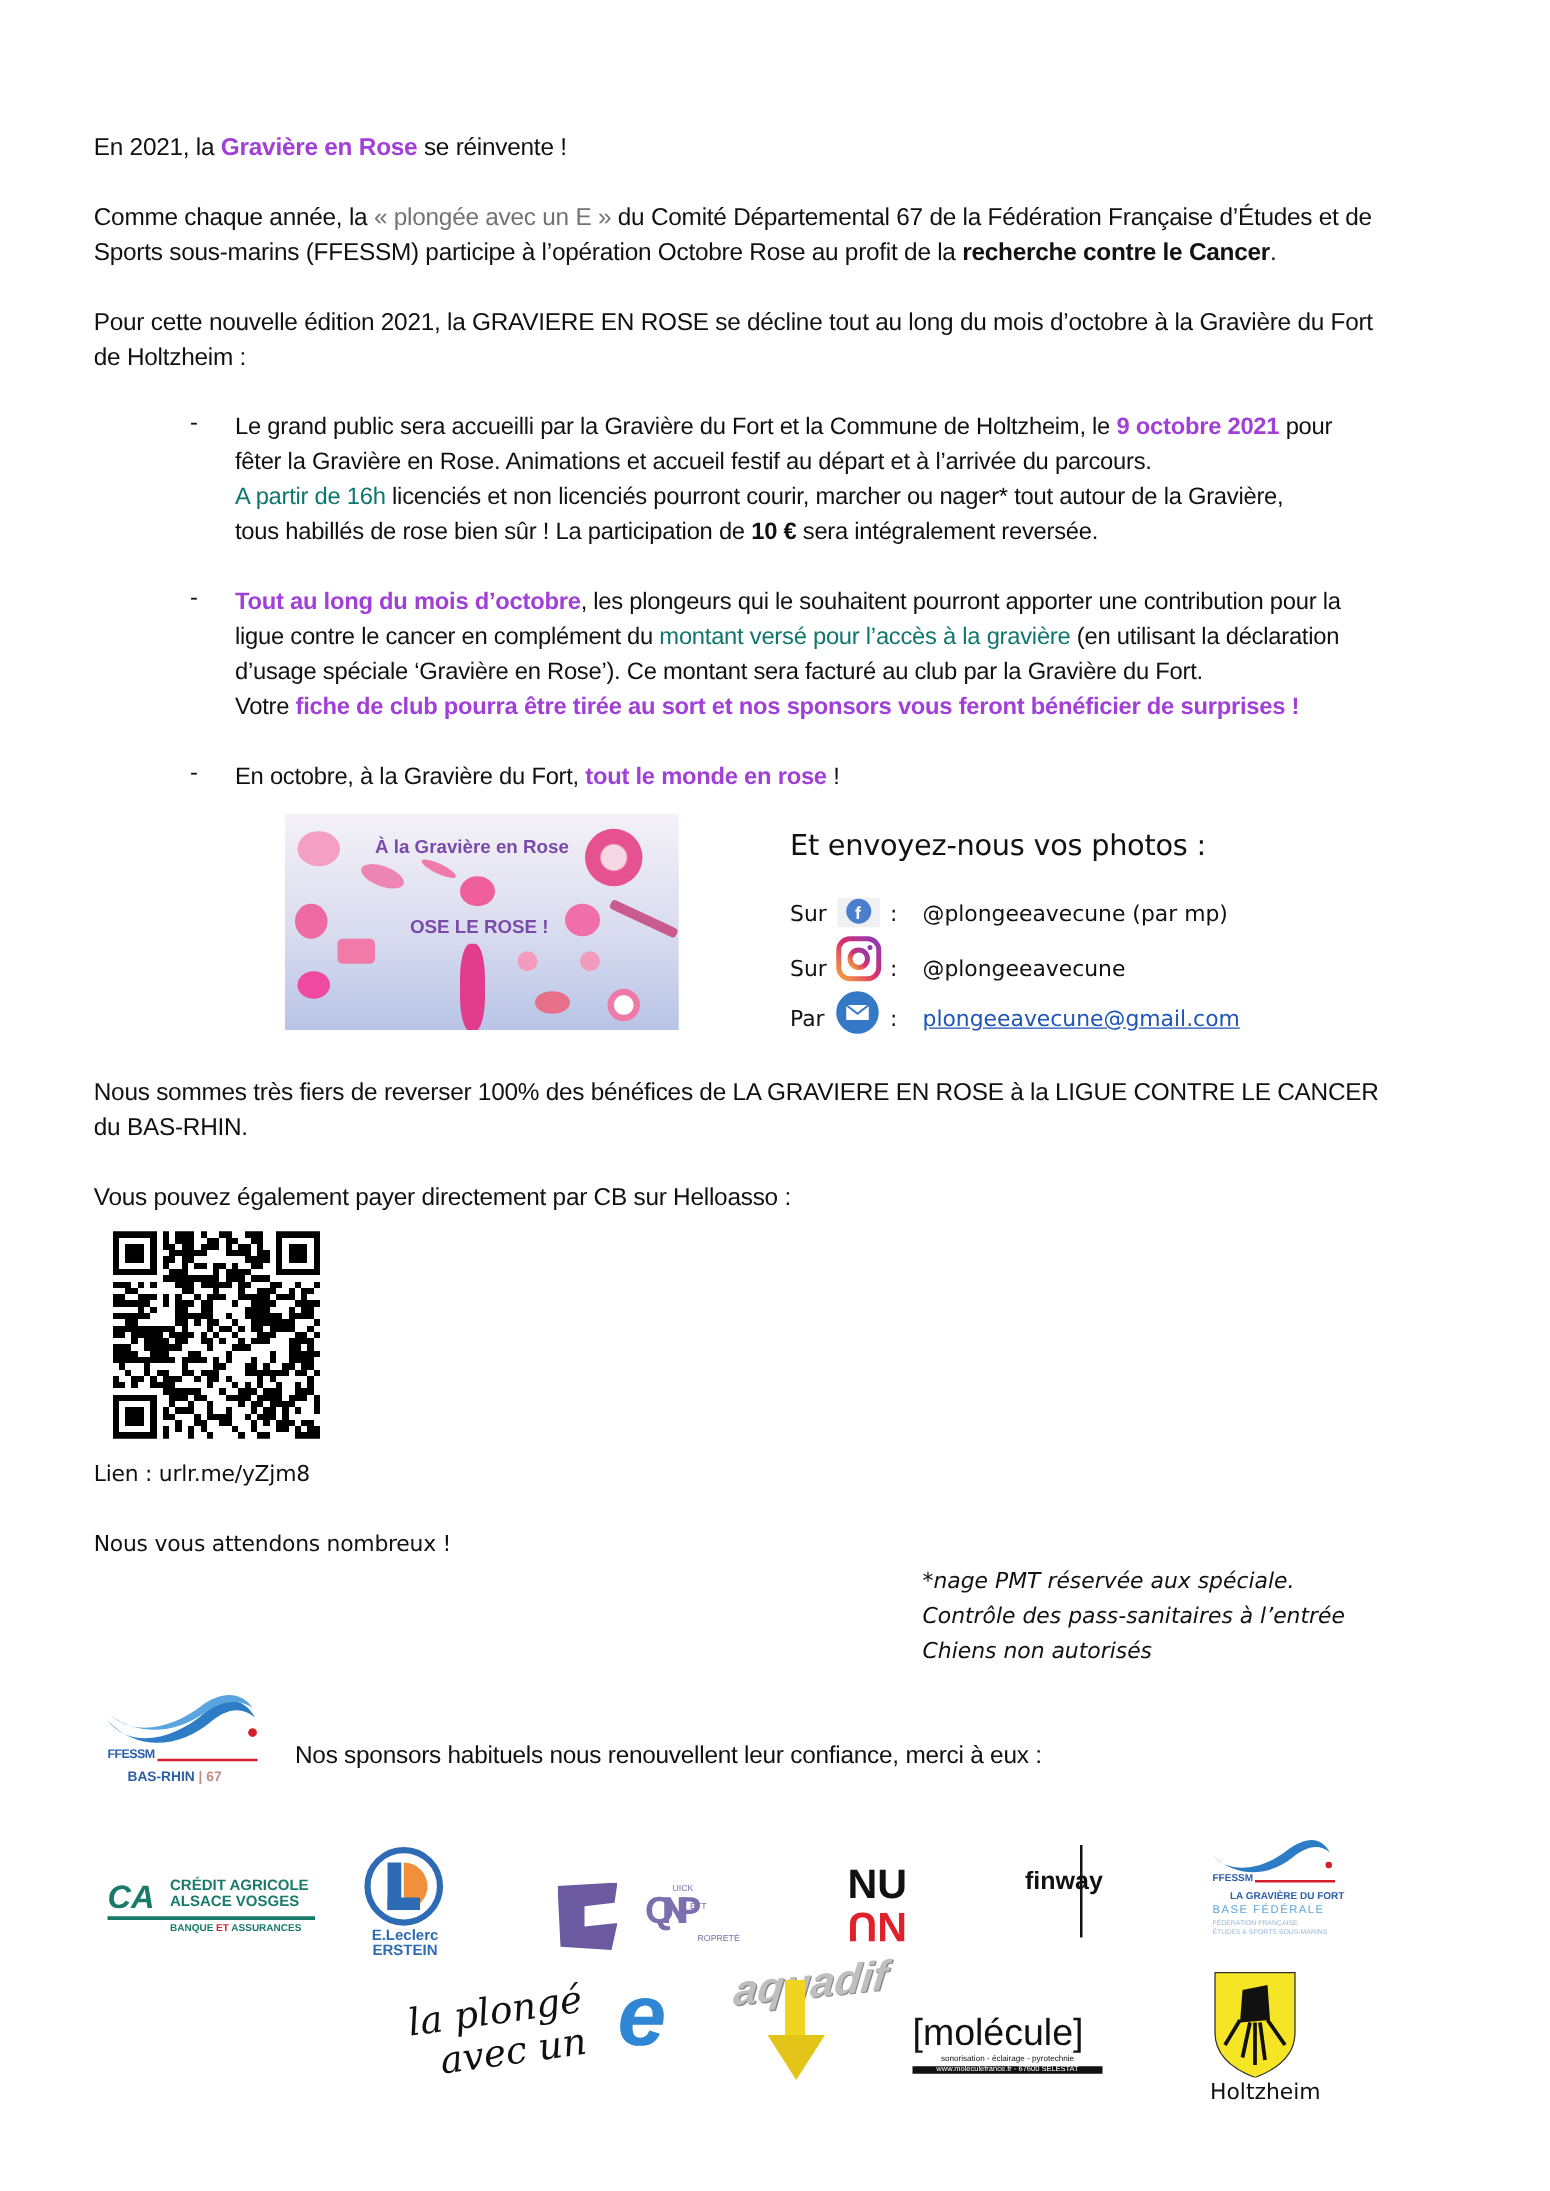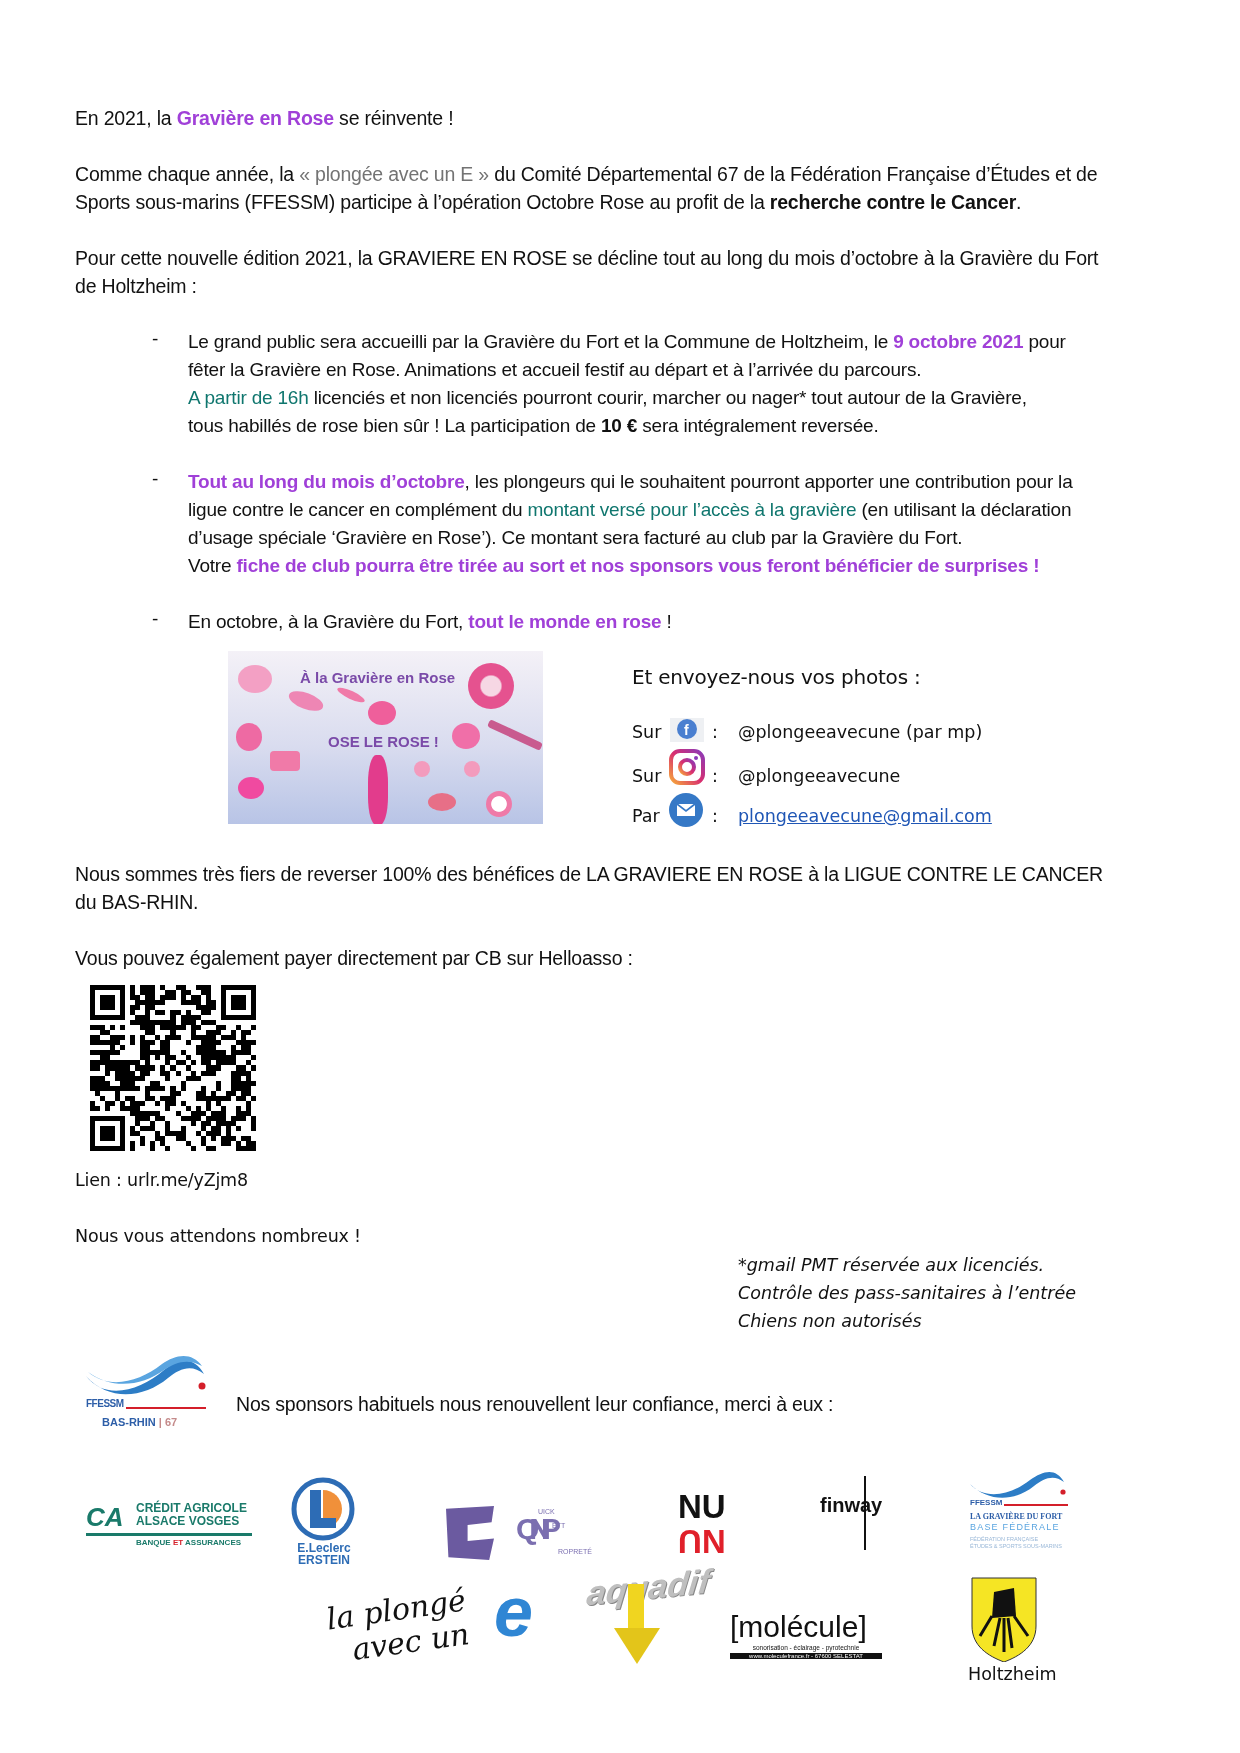--- a/index.html
+++ b/index.html
@@ -90,21 +90,21 @@
   <div class="blob" style="left:10px;top:126px;width:26px;height:22px;background:#f04aa0;"></div>
   <div class="blob" style="left:140px;top:104px;width:20px;height:70px;background:#e23c8c;border-radius:40%;"></div>
   <div class="blob" style="left:186px;top:110px;width:16px;height:16px;background:#f39bbd;"></div>
   <div class="blob" style="left:236px;top:110px;width:16px;height:16px;background:#f39bbd;"></div>
   <div class="blob" style="left:200px;top:142px;width:28px;height:18px;background:#e76f87;"></div>
   <div class="blob" style="left:258px;top:140px;width:26px;height:26px;background:radial-gradient(circle,#fff 40%,#ef7aa8 45%);"></div>
   <div class="t1">À la Gravière en Rose</div>
   <div class="t2">OSE LE ROSE !</div>
 </div>
 
-<div class="txt" style="left:632px; top:663px; font-family:'DejaVu Sans',sans-serif; font-size:20px;">Et envoyez-nous vos photos :</div>
+<div class="txt" style="left:632px; top:663px; font-family:'DejaVu Sans',sans-serif; font-size:23px;">Et envoyez-nous vos photos :</div>
 
 <div class="srow" style="top:722px; font-family:'DejaVu Sans',sans-serif; font-size:17.5px;">
   <span class="lbl">Sur</span>
   <span class="ic" style="left:38px; top:-4px;">
     <svg width="34" height="24" viewBox="0 0 34 24">
         <rect width="34" height="24" fill="#eef0f3"></rect>
         <circle cx="17" cy="11" r="10" fill="#4a7fd0"></circle>
         <text x="14" y="17" font-size="14" font-family="Liberation Sans, sans-serif" font-weight="bold" fill="#fff">f</text>
       </svg>
   </span>
@@ -638,21 +638,21 @@
     <rect x="27" y="1" width="5" height="5" fill="#fff"></rect>
     <rect x="28" y="2" width="3" height="3" fill="#000"></rect>
     <rect x="0" y="26" width="7" height="7" fill="#000"></rect>
     <rect x="1" y="27" width="5" height="5" fill="#fff"></rect>
     <rect x="2" y="28" width="3" height="3" fill="#000"></rect>
   </svg>
 
 <div class="txt" style="left:75px; top:1166px; font-family:'DejaVu Sans',sans-serif; font-size:17.5px;">Lien : urlr.me/yZjm8</div>
 <div class="txt" style="left:75px; top:1222px; font-family:'DejaVu Sans',sans-serif; font-size:17.5px;">Nous vous attendons nombreux !</div>
 
-<div class="note" style="top:1251px; font-family:'DejaVu Sans',sans-serif; font-size:17.5px;">*gmail PMT réservée aux licenciés.</div>
+<div class="note" style="top:1251px; font-family:'DejaVu Sans',sans-serif; font-size:17.5px;">*nage PMT réservée aux spéciale.</div>
 <div class="note" style="top:1279px; font-family:'DejaVu Sans',sans-serif; font-size:17.5px;">Contrôle des pass-sanitaires à l’entrée</div>
 <div class="note" style="top:1307px; font-family:'DejaVu Sans',sans-serif; font-size:17.5px;">Chiens non autorisés</div>
 
 <div class="logo" style="left:84px; top:1352px; width:125px; height:82px;">
   <svg width="125" height="50" viewBox="0 0 125 50">
     <path d="M2,24 C20,48 55,40 80,18 C95,6 110,4 120,22 C108,12 96,16 84,26 C60,46 25,50 2,24 Z" fill="#2d7dc6"></path>
     <path d="M4,20 C25,38 55,30 78,12 C92,2 108,0 118,14 C104,6 92,10 80,18 C58,34 28,38 4,20 Z" fill="#5aa5e0"></path>
     <circle cx="118" cy="34" r="3.5" fill="#d41f2a"></circle>
   </svg>
   <div style="position:absolute; left:2px; top:46px; font-size:10px; font-weight:bold; color:#2d5ea8; letter-spacing:-0.5px;">FFESSM</div>
@@ -706,21 +706,21 @@
   <div style="position:absolute; left:0; top:18px; font-size:20px; font-weight:bold; color:#111;">finway</div>
 </div>
 
 <div class="logo" style="left:968px; top:1466px; width:104px; height:92px;">
   <svg width="100" height="36" viewBox="0 0 100 36">
     <path d="M2,18 C16,34 42,30 62,14 C76,4 88,2 96,16 C86,8 76,12 66,20 C46,36 20,36 2,18 Z" fill="#2d7dc6"></path>
     <circle cx="95" cy="26" r="2.6" fill="#d41f2a"></circle>
   </svg>
   <div style="position:absolute; left:2px; top:32px; font-size:8px; font-weight:bold; color:#2d5ea8;">FFESSM</div>
   <div style="position:absolute; left:36px; top:38px; width:64px; height:1.5px; background:#d41f2a;"></div>
-  <div style="position:absolute; left:2px; top:46px; font-size:8px; font-weight:bold; color:#2d5ea8; white-space:nowrap;font-family:Liberation Serif, serif;">LA GRAVIÈRE DU FORT</div>
+  <div style="position:absolute; left:16px; top:46px; font-size:8px; font-weight:bold; color:#2d5ea8; white-space:nowrap;">LA GRAVIÈRE DU FORT</div>
   <div style="position:absolute; left:2px; top:56px; font-size:9px; color:#5aa5e0; letter-spacing:1.2px; white-space:nowrap;">BASE FÉDÉRALE</div>
   <div style="position:absolute; left:2px; top:70px; font-size:5.5px; color:#9ab8d8; white-space:nowrap;">FÉDÉRATION FRANÇAISE</div>
   <div style="position:absolute; left:2px; top:77px; font-size:5.5px; color:#9ab8d8; white-space:nowrap;">ÉTUDES &amp; SPORTS SOUS-MARINS</div>
 </div>
 
 <div class="logo" style="left:326px; top:1580px; width:240px; height:84px;">
   <div style="position:absolute; left:0; top:12px; font-family:'DejaVu Serif',serif; font-style:italic; font-size:30px; color:#111; transform:rotate(-8deg); white-space:nowrap;">la plongé</div>
   <div style="position:absolute; left:26px; top:44px; font-family:'DejaVu Serif',serif; font-style:italic; font-size:30px; color:#111; transform:rotate(-8deg); white-space:nowrap;">avec un</div>
   <div style="position:absolute; left:168px; top:-8px; font-size:70px; font-weight:bold; font-style:italic; color:#2f86d4;">e</div>
 </div>

